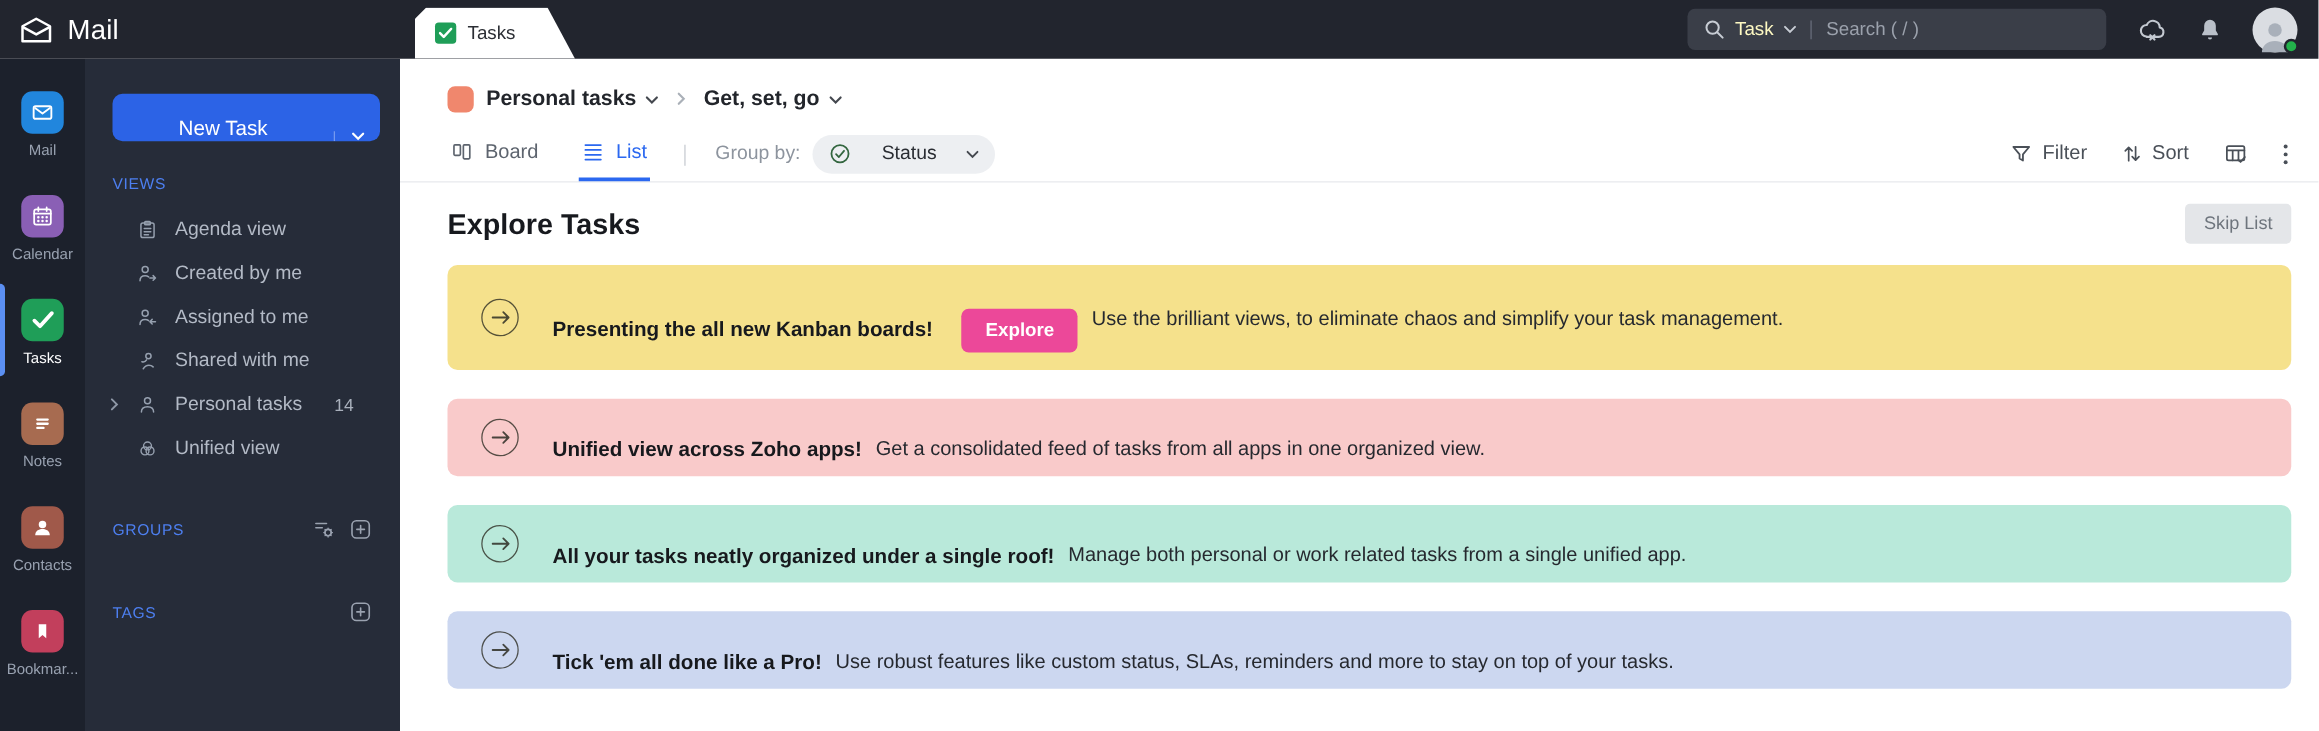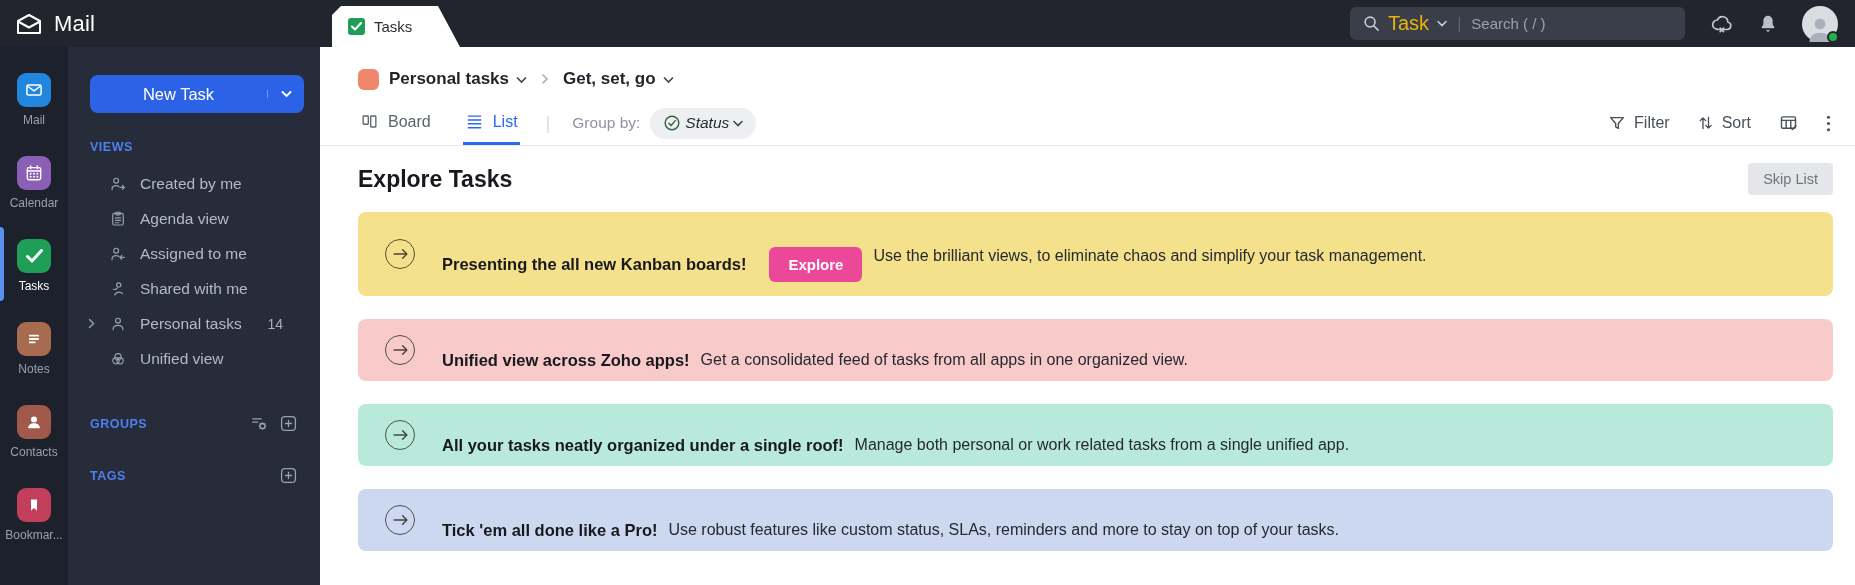--- a/index.html
+++ b/index.html
@@ -24,21 +24,21 @@
     clip-path: polygon(0 100%, 0 9px, 9px 0, calc(100% - 22px) 0, 100% 100%);
     color:#2b2e34; font-size:15px;
   }
   .checkbox-tile { width:17px; height:17px; border-radius:3px; background:#1f9e58; display:flex; align-items:center; justify-content:center; flex:none; }
 
   .topbar-right { margin-left:auto; display:flex; align-items:center; gap:24px; padding-right:17px; }
   .search-pill {
     width:335px; height:33px; background:#3a3e48; border-radius:6px;
     display:flex; align-items:center; gap:8px; padding:0 13px; color:#e2e5ea;
   }
-  .search-pill .scope { font-size:20px; color:#eab308;text-align:center; }
+  .search-pill .scope { font-size:15px; color:#fef9c3;text-align:center; }
   .search-pill .divider { color:#5e6370; font-size:16px; margin:0 2px; }
   .search-pill input {
     flex:1; background:transparent; border:none; outline:none;
     color:#e2e5ea; font-size:15px; font-family:"Liberation Sans",sans-serif;
   }
   .search-pill input::placeholder { color:#9ba1ac; }
   .avatar { position:relative; width:36px; height:36px; border-radius:50%; background:#dadde2; display:flex; align-items:flex-end; justify-content:center; overflow:visible; }
   .avatar .presence { position:absolute; right:-1px; bottom:-1px; width:12px; height:12px; border-radius:50%; background:#23b24b; border:2px solid #22252e; }
 
   
@@ -54,25 +54,25 @@
     position:absolute; left:0; top:-12px; width:4px; height:74px;
     background:#5b8ff2; border-radius:0 4px 4px 0;
   }
 
   
   .sidebar {
     position:absolute; top:47px; left:68px; width:252px; height:538px; background:#262c39; z-index:3;
   }
   .new-task-btn {
     margin:28px 16px 0 22px; height:38px; border-radius:8px; background:#2c63e6;
-    display:flex; align-items:center; color:#fff; cursor:pointer; overflow:hidden;
+    display:flex; align-items:flex-end; color:#fff; cursor:pointer; overflow:hidden;
   }
   .new-task-btn .nt-main { flex:1; display:flex; align-items:center; justify-content:center; font-size:16.5px; }
   .new-task-btn .nt-caret { width:37px; display:flex; align-items:center; justify-content:center; border-left:1px solid rgba(255,255,255,.35); }
-  .side-header { margin:27px 22px 0 22px; color:#4d7ff0; font-size:12.5px; font-weight:700; letter-spacing:.5px; display:flex; align-items:center; justify-content:space-between; }
+  .side-header { margin:27px 22px 0 22px; color:#4d7ff0; font-size:12.5px; font-weight:400; letter-spacing:.5px; display:flex; align-items:center; justify-content:space-between; }
   .side-header .hdr-icons { display:flex; align-items:center; gap:10px; color:#9aa2b0; }
   .views-list { margin-top:12px; }
   .view-item {
     position:relative; height:35px; display:flex; align-items:center; gap:13px;
     padding-left:41px; color:#b3bac6; font-size:15.5px; cursor:pointer;
   }
   .view-item .vi-icon { color:#96a0af; flex:none; }
   .view-item .expander { position:absolute; left:20px; color:#8d96a5; display:flex; }
   .view-item .count { margin-left:auto; padding-right:37px; font-size:14px; color:#a9b0bc; }
 
@@ -85,22 +85,22 @@
   .crumb .caret { color:#44484f; display:flex; margin-top:2px; }
   .crumb-sep { color:#98a0a8; font-size:17px; font-weight:400; margin:0 4px; display:flex; }
 
   .toolbar { display:flex; align-items:center; margin-top:4px; height:44px;text-align:right; }
   .view-tab { display:flex; align-items:center; gap:9px; height:44px; font-size:16px; color:#5d646e; cursor:pointer; border-bottom:3px solid transparent; padding:0 2px; }
   .view-tab + .view-tab { margin-left:30px; }
   .view-tab.active { color:#2b68f0; border-bottom-color:#2b68f0; }
   .toolbar .tb-divider { color:#d8dbdf; font-size:18px; margin:0 22px 0 26px; }
   .groupby-label { color:#8d949e; font-size:15.5px; margin-right:10px; }
   .groupby-pill {
-    display:flex; align-items:center; gap:4px; height:31px; padding:0 13px;
-    background:#edeff2; border-radius:16px; font-size:15.5px; color:#2a2d33; cursor:pointer;font-style:italic;
+    display:flex; align-items:center; gap:24px; height:31px; padding:0 13px;
+    background:#edeff2; border-radius:16px; font-size:15.5px; color:#2a2d33; cursor:pointer;
   }
   .toolbar-right { margin-left:auto; display:flex; align-items:center; gap:27px; color:#4a5058; font-size:16px; }
   .tb-btn { display:flex; align-items:center; gap:8px; cursor:pointer; }
 
   .content { padding:17px 22px 0 38px; }
   .content-titlebar { display:flex; align-items:center; justify-content:space-between; }
   .page-title { font-size:23px; font-weight:600; color:#17191e; }
   .skip-tour {
     background:#e4e6e9; color:#6e757d; border:none; border-radius:4px;
     font-size:14.5px; padding:8px 15px; cursor:pointer; font-family:"Liberation Sans",sans-serif;
@@ -258,37 +258,37 @@
 
     <div class="side-header">
       <span>VIEWS</span>
     </div>
 
     <div class="views-list">
 
       <div class="view-item">
         <span class="vi-icon">
           <svg width="18" height="18" viewBox="0 0 24 24" fill="none" stroke="currentColor" stroke-width="1.6" stroke-linecap="round" stroke-linejoin="round">
+              <rect x="5" y="4.5" width="14" height="15.5" rx="2"></rect>
+              <rect x="9" y="3" width="6" height="3.5" rx="1"></rect>
+              <path d="M8.5 10.5 h7 M8.5 13.8 h7 M8.5 17 h4.5"></path>
+            </svg>
+        </span>
+        <span>Agenda view</span>
+      </div>
+
+      <div class="view-item">
+        <span class="vi-icon">
+          <svg width="18" height="18" viewBox="0 0 24 24" fill="none" stroke="currentColor" stroke-width="1.6" stroke-linecap="round" stroke-linejoin="round">
               <circle cx="9.5" cy="7.5" r="3.2"></circle>
               <path d="M4 19.5 c0-3.6 2.6-5.4 5.5-5.4 c1.4 0 2.7.4 3.7 1.2"></path>
               <path d="M14.5 16.5 h6 M18 14 l2.5 2.5 L18 19"></path>
             </svg>
         </span>
         <span>Created by me</span>
-      </div>
-
-      <div class="view-item">
-        <span class="vi-icon">
-          <svg width="18" height="18" viewBox="0 0 24 24" fill="none" stroke="currentColor" stroke-width="1.6" stroke-linecap="round" stroke-linejoin="round">
-              <rect x="5" y="4.5" width="14" height="15.5" rx="2"></rect>
-              <rect x="9" y="3" width="6" height="3.5" rx="1"></rect>
-              <path d="M8.5 10.5 h7 M8.5 13.8 h7 M8.5 17 h4.5"></path>
-            </svg>
-        </span>
-        <span>Agenda view</span>
       </div>
 
       <div class="view-item">
         <span class="vi-icon">
           <svg width="18" height="18" viewBox="0 0 24 24" fill="none" stroke="currentColor" stroke-width="1.6" stroke-linecap="round" stroke-linejoin="round">
               <circle cx="9.5" cy="7.5" r="3.2"></circle>
               <path d="M4 19.5 c0-3.6 2.6-5.4 5.5-5.4 c1.4 0 2.7.4 3.7 1.2"></path>
               <path d="M20.5 16.5 h-6 M17 14 l-2.5 2.5 L17 19"></path>
             </svg>
         </span>
@@ -346,21 +346,21 @@
         </span>
         <span>
           <svg width="19" height="19" viewBox="0 0 22 22" fill="none" stroke="currentColor" stroke-width="1.5" stroke-linecap="round">
               <rect x="3" y="3" width="16" height="16" rx="4"></rect>
               <path d="M11 7.5 v7 M7.5 11 h7"></path>
             </svg>
         </span>
       </span>
     </div>
 
-    <div class="side-header" style="margin-top:33px;">
+    <div class="side-header" style="margin-top:47px;">
       <span>TAGS</span>
       <span class="hdr-icons">
         <span>
           <svg width="19" height="19" viewBox="0 0 22 22" fill="none" stroke="currentColor" stroke-width="1.5" stroke-linecap="round">
               <rect x="3" y="3" width="16" height="16" rx="4"></rect>
               <path d="M11 7.5 v7 M7.5 11 h7"></path>
             </svg>
         </span>
       </span>
     </div>

